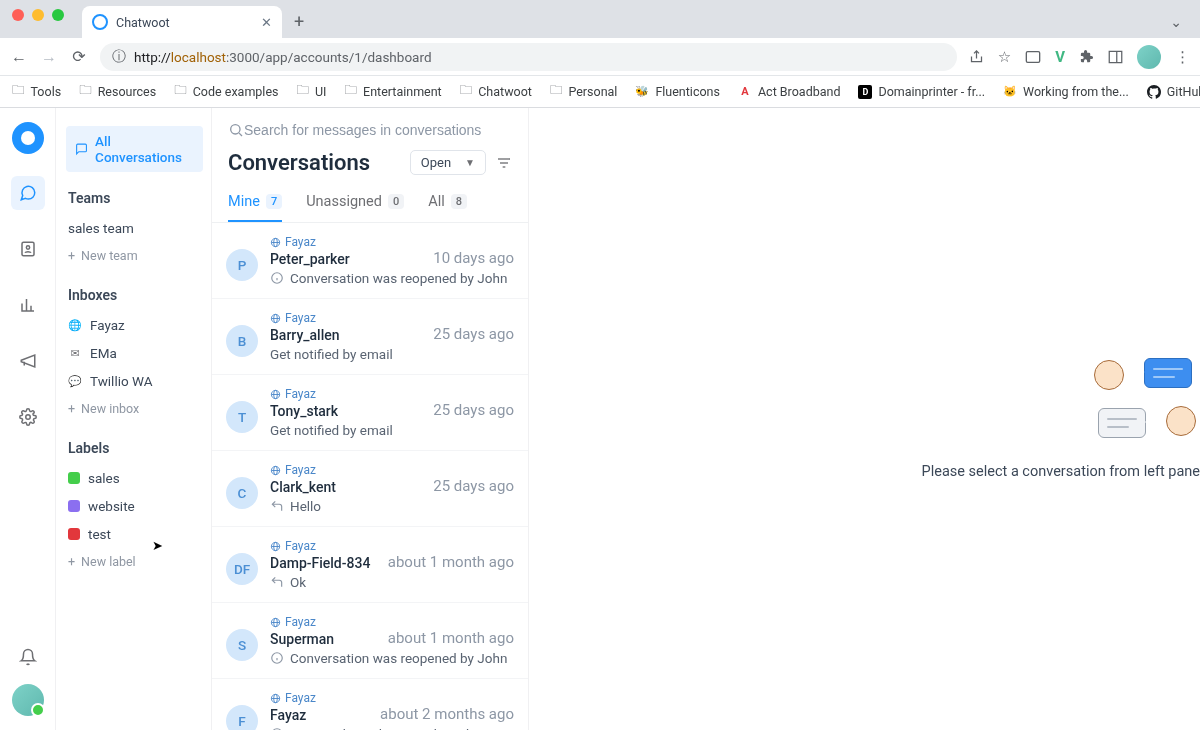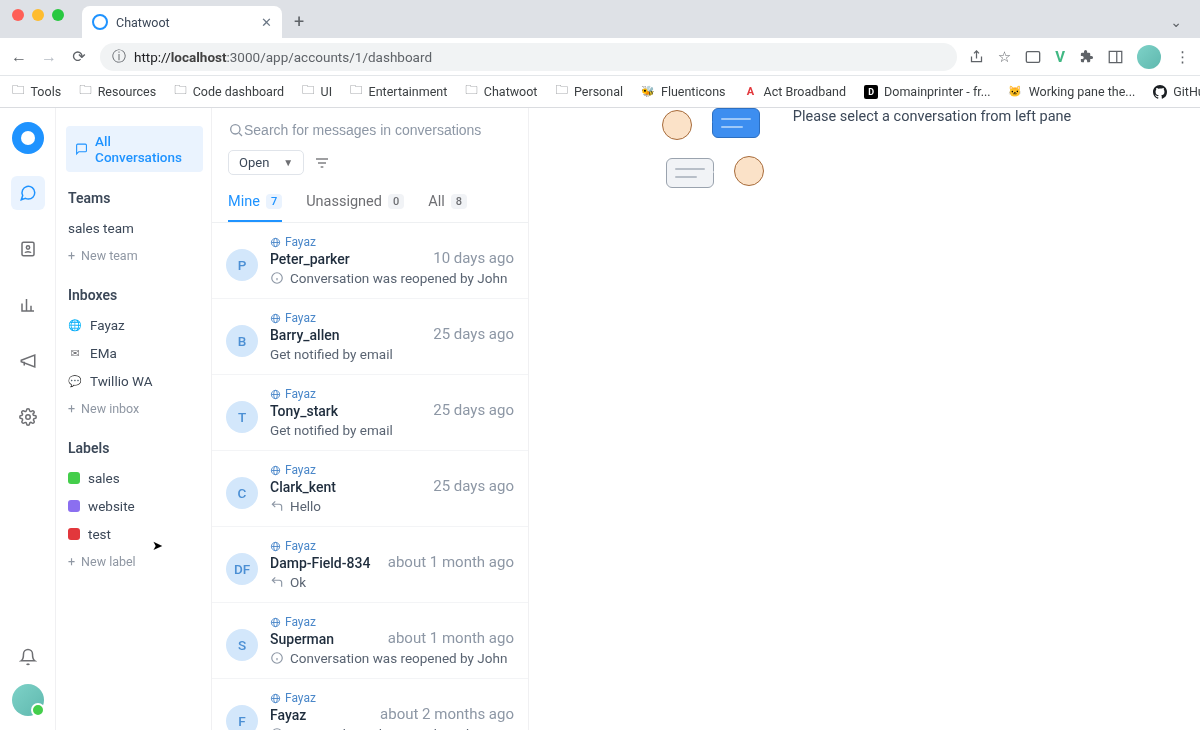--- a/index.html
+++ b/index.html
@@ -71,21 +71,21 @@
   .conv { display:flex; gap:12px; padding:12px 14px; border-bottom:1px solid #f3f4f6; }
   .avatar { width:32px; height:32px; border-radius:50%; background:#d3e7fb; color:#4b8fd4; display:flex; align-items:center; justify-content:center; font-size:13.5px; font-weight:500; flex-shrink:0; margin-top:14px; }
   .conv-body { flex:1; min-width:0; }
   .conv-top { display:flex; align-items:flex-end; justify-content:space-between; }
   .inbox-tag { color:#4a87c9; font-size:12px; display:flex; align-items:center; gap:4px; }
   .conv-time { font-size:15px; color:#8d97a5; white-space:nowrap; }
   .conv-name { font-size:14px; color:#1f2d3d; font-weight:500; margin-top:1px; }
   .conv-msg { font-size:13.5px; color:#5a6472; margin-top:3px; display:flex; align-items:center; gap:6px; white-space:nowrap; overflow:hidden; text-overflow:ellipsis; }
   .msg-ico { color:#8d97a5; font-size:13px; flex-shrink:0; }
 
-  .detail { flex:1; display:flex; flex-direction:row; align-items:flex-start; justify-content:center; gap:25px; color:#3c4858; }
+  .detail { flex:1; display:flex; flex-direction:column; align-items:flex-end; justify-content:center; gap:25px; color:#3c4858; }
   .empty-illus { width:110px; height:80px; position:relative; }
   .face { width:30px; height:30px; border-radius:50%; background:#fbe2c8; border:1.5px solid #a76b3a; position:absolute; }
   .face.a { top:2px; left:4px; }
   .face.b { bottom:2px; right:4px; }
   .bubble { position:absolute; border-radius:6px; }
   .bubble.blue { width:48px; height:30px; background:#3d8ef0; border:1.5px solid #2c6fc1; top:0; right:8px; }
   .bubble.blue::after { content:""; position:absolute; left:-6px; top:8px; border:5px solid transparent; border-right-color:#3d8ef0; }
   .bubble.grey { width:48px; height:30px; background:#f1f3f6; border:1.5px solid #9aa3ae; bottom:0; left:8px; }
   .bubble.grey::after { content:""; position:absolute; right:-6px; top:8px; border:5px solid transparent; border-left-color:#f1f3f6; }
   .bline { position:absolute; height:2px; border-radius:1px; }
@@ -114,21 +114,21 @@
   <div class="newtab">+</div>
   <div class="tabbar-right">⌄</div>
 </div>
 
 <div class="addrbar">
   <span class="nav-icn">←</span>
   <span class="nav-icn disabled">→</span>
   <span class="nav-icn">⟳</span>
   <div class="url-field">
     <span class="url-info">ⓘ</span>
-    <span><span style="color:#202124">http://</span><span style="color:#404040;font-weight:700">localhost</span><span style="color:#5f6368">:3000/app/accounts/1/dashboard</span></span>
+    <span><span style="color:#202124">http://</span><span style="color:#a16207;font-weight:400">localhost</span><span style="color:#5f6368">:3000/app/accounts/1/dashboard</span></span>
   </div>
   <div class="addr-actions">
     <span>
       <svg width="15" height="15" viewBox="0 0 24 24" fill="none" stroke="#5f6368" stroke-width="2">
           <path d="M4 12v8h16v-8M12 3v12M8 7l4-4 4 4"></path>
         </svg>
     </span>
     <span>☆</span>
     <span>
       <svg width="16" height="14" viewBox="0 0 24 20" fill="none" stroke="#5f6368" stroke-width="2">
@@ -156,21 +156,21 @@
   <div class="bk">
       <span class="bk-folder">🗀</span>
       <span>Tools</span>
     </div>
   <div class="bk">
       <span class="bk-folder">🗀</span>
       <span>Resources</span>
     </div>
   <div class="bk">
       <span class="bk-folder">🗀</span>
-      <span>Code dashboard</span>
+      <span>Code examples</span>
     </div>
   <div class="bk">
       <span class="bk-folder">🗀</span>
       <span>UI</span>
     </div>
   <div class="bk">
       <span class="bk-folder">🗀</span>
       <span>Entertainment</span>
     </div>
   <div class="bk">
@@ -188,21 +188,21 @@
   <div class="bk">
       <span class="bk-ico" style="color:#e2373c;font-weight:700">A</span>
       <span>Act Broadband</span>
     </div>
   <div class="bk">
       <span class="bk-ico" style="background:#000;color:#fff;font-weight:700;border-radius:2px;width:14px;height:14px;font-size:9px">D</span>
       <span>Domainprinter - fr...</span>
     </div>
   <div class="bk">
       <span class="bk-ico">🐱</span>
-      <span>Working pane the...</span>
+      <span>Working from the...</span>
     </div>
   <div class="bk">
       <span class="bk-ico">
         <svg width="14" height="14" viewBox="0 0 16 16" fill="#1b1f23">
           <path d="M8 0C3.58 0 0 3.58 0 8c0 3.54 2.29 6.53 5.47 7.59.4.07.55-.17.55-.38v-1.34c-2.23.48-2.7-1.07-2.7-1.07-.36-.92-.89-1.17-.89-1.17-.73-.5.05-.49.05-.49.8.06 1.23.83 1.23.83.72 1.23 1.88.87 2.34.67.07-.52.28-.87.51-1.07-1.78-.2-3.64-.89-3.64-3.95 0-.87.31-1.59.82-2.15-.08-.2-.36-1.02.08-2.12 0 0 .67-.21 2.2.82A7.6 7.6 0 0 1 8 3.87a7.6 7.6 0 0 1 2 .27c1.53-1.04 2.2-.82 2.2-.82.44 1.1.16 1.92.08 2.12.51.56.82 1.27.82 2.15 0 3.07-1.87 3.75-3.65 3.95.29.25.54.73.54 1.48v2.19c0 .21.15.46.55.38A8 8 0 0 0 16 8c0-4.42-3.58-8-8-8z"></path>
         </svg>
       </span>
       <span>GitHub Command...</span>
     </div>
 
@@ -307,20 +307,21 @@
 
   <div class="convlist">
     <div class="searchbar">
       <svg width="16" height="16" viewBox="0 0 24 24" fill="none" stroke="#8d97a5" stroke-width="2">
           <circle cx="11" cy="11" r="7"></circle>
           <line x1="21" y1="21" x2="16.65" y2="16.65"></line>
         </svg>
       <input type="text" placeholder="Search for messages in conversations" style="">
     </div>
     <div class="conv-head">
+      <div class="conv-title">Conversations</div>
       <div class="status-dd">
         <span>Open</span>
         <span style="font-size:10px;color:#6e6f73">▼</span>
       </div>
       <span class="filter-icn">
         <svg width="16" height="14" viewBox="0 0 24 20" fill="none" stroke="currentColor" stroke-width="2">
             <line x1="3" y1="4" x2="21" y2="4"></line>
             <line x1="6" y1="10" x2="18" y2="10"></line>
             <line x1="10" y1="16" x2="14" y2="16"></line>
           </svg>

